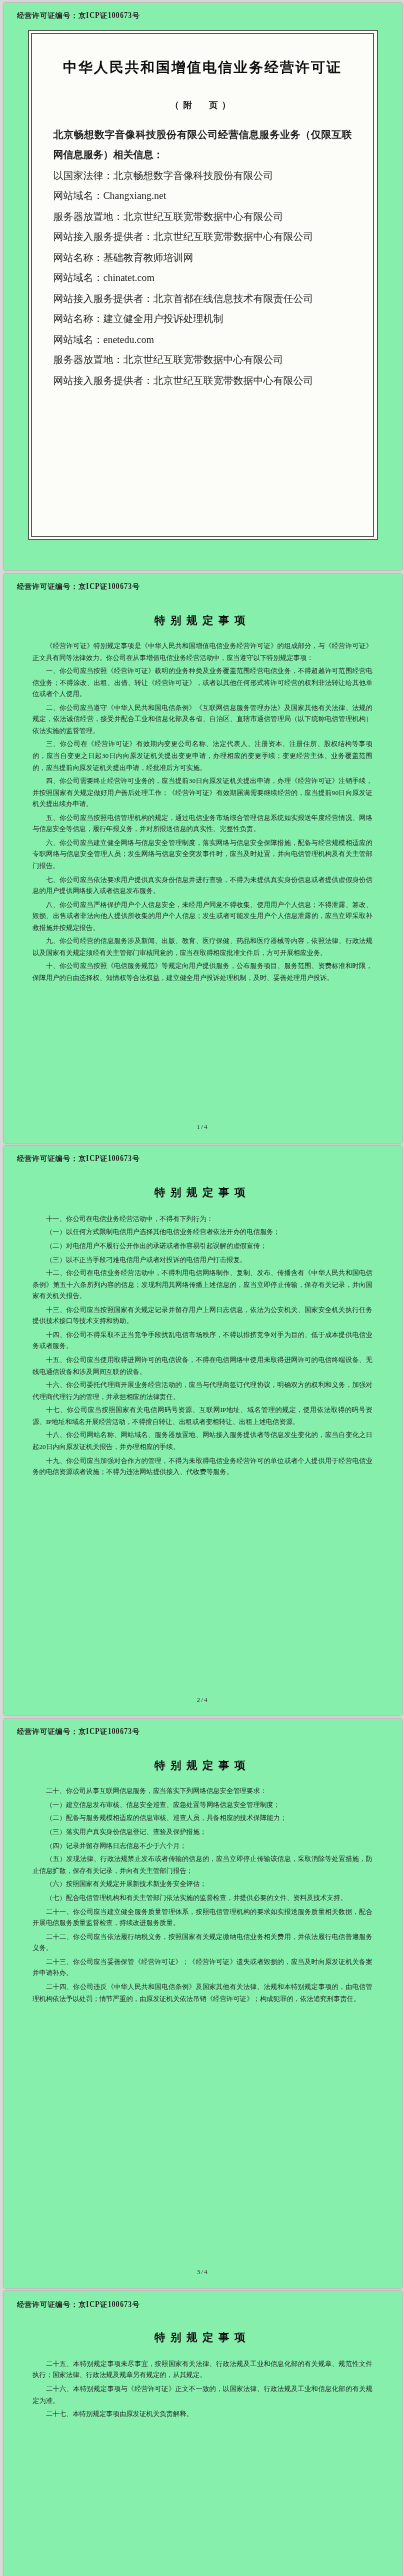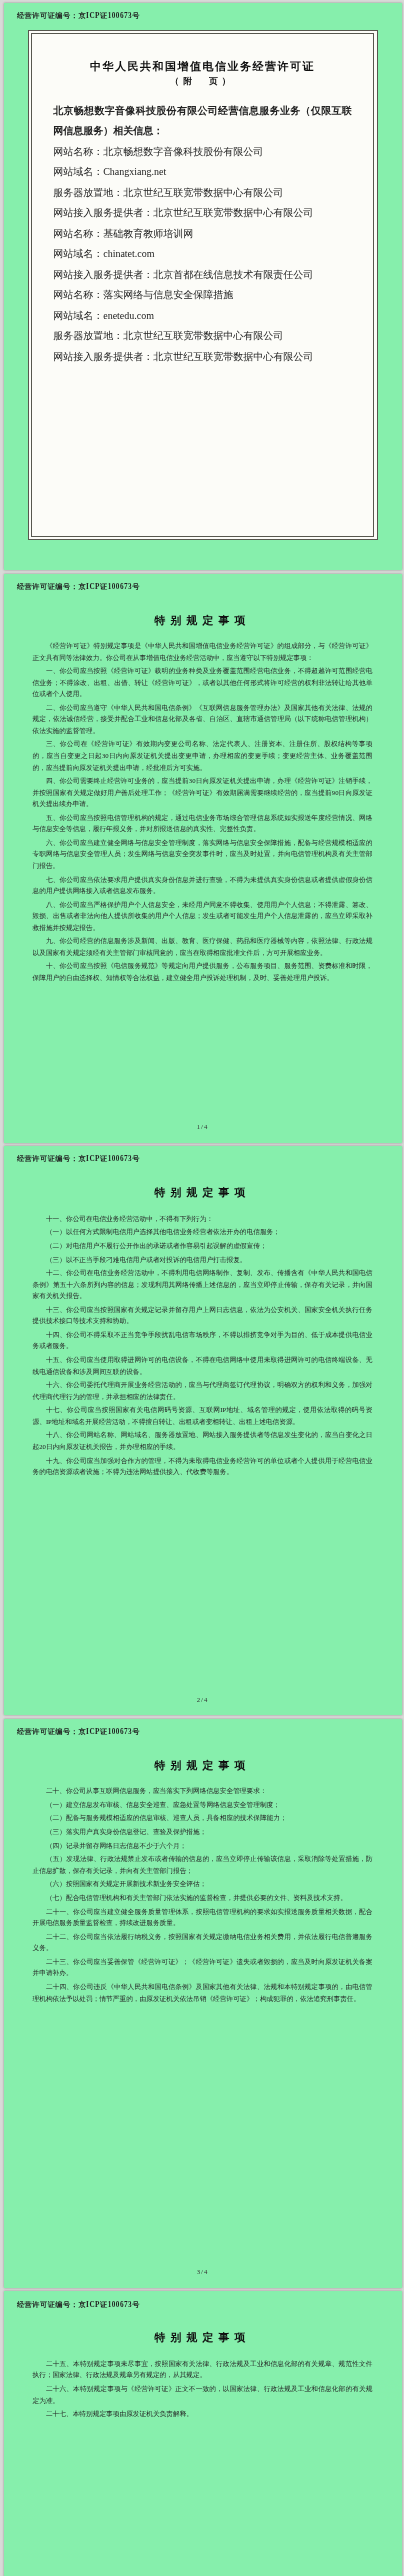--- a/index.html
+++ b/index.html
@@ -41,32 +41,32 @@
     padding: 2.1px;
     background: #fcfcf8;
   }
   .cert-frame-inner {
     border: 0.5px solid #57574f;
     height: 100%;
     padding: 17.5px 21.6px;
   }
   .cert-title {
     text-align: center;
-    font-size: 11px;
+    font-size: 14px;
     font-weight: bold;
     letter-spacing: 1.5px;
     margin-top: 7.2px;
     color: #0f0f0f;
   }
   .cert-subtitle {
     text-align: center;
     font-size: 8.8px;
     font-weight: bold;
     letter-spacing: 4.1px;
-    margin-top: 2px;
+    margin-top: 23px;
     color: #0f0f0f;
   }
   .cert-body {
     margin-top: 13px;
     font-size: 10px;
     line-height: 2.05;
     color: #222;
   }
   .cert-intro { font-weight: bold; text-align: justify; }
   .cert-line { text-align: justify; }
@@ -111,28 +111,28 @@
       <span>经营许可证编号：</span><span>京ICP证100673号</span>
     </div>
     <div class="cert-frame">
       <div class="cert-frame-inner">
         <div class="cert-title">中华人民共和国增值电信业务经营许可证</div>
         <div class="cert-subtitle">（附　页）</div>
         <div class="cert-body">
           <p class="cert-intro">北京畅想数字音像科技股份有限公司经营信息服务业务（仅限互联网信息服务）相关信息：</p>
           <div>
 
-          <p class="cert-line">网站名称：北京畅想数字音像科技股份有限公司</p>
+          <p class="cert-line">以国家法律：北京畅想数字音像科技股份有限公司</p>
               <p class="cert-line">网站域名：Changxiang.net</p>
               <p class="cert-line">服务器放置地：北京世纪互联宽带数据中心有限公司</p>
               <p class="cert-line">网站接入服务提供者：北京世纪互联宽带数据中心有限公司</p>
               <p class="cert-line">网站名称：基础教育教师培训网</p>
               <p class="cert-line">网站域名：chinatet.com</p>
               <p class="cert-line">网站接入服务提供者：北京首都在线信息技术有限责任公司</p>
-              <p class="cert-line">网站名称：落实网络与信息安全保障措施</p>
+              <p class="cert-line">网站名称：建立健全用户投诉处理机制</p>
               <p class="cert-line">网站域名：enetedu.com</p>
               <p class="cert-line">服务器放置地：北京世纪互联宽带数据中心有限公司</p>
               <p class="cert-line">网站接入服务提供者：北京世纪互联宽带数据中心有限公司</p>
             </div>
         </div>
       </div>
     </div>
   </div>
 
   <div class="page page-prov">

